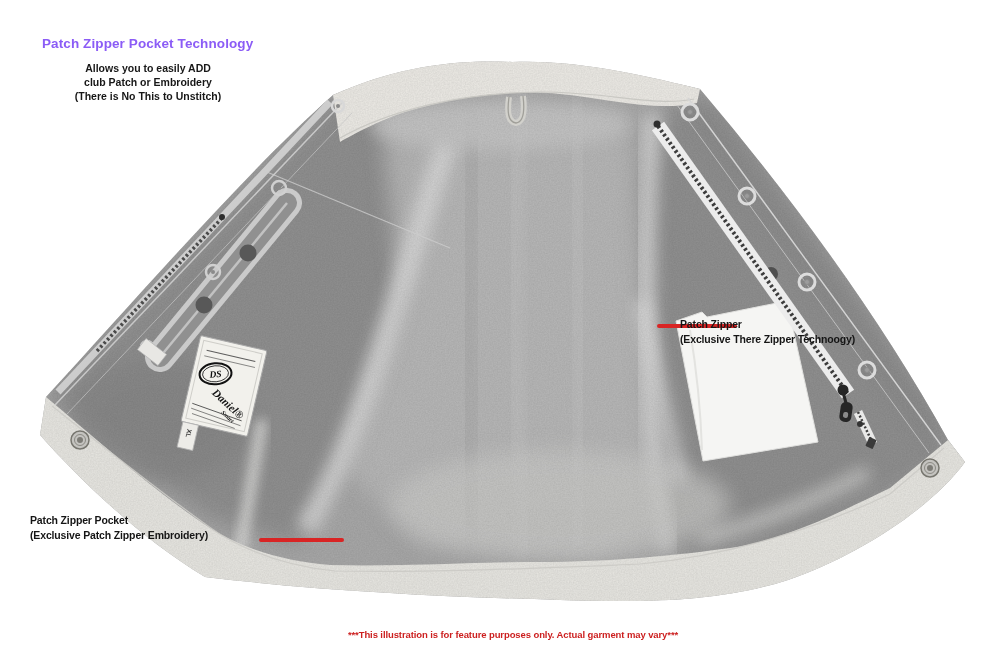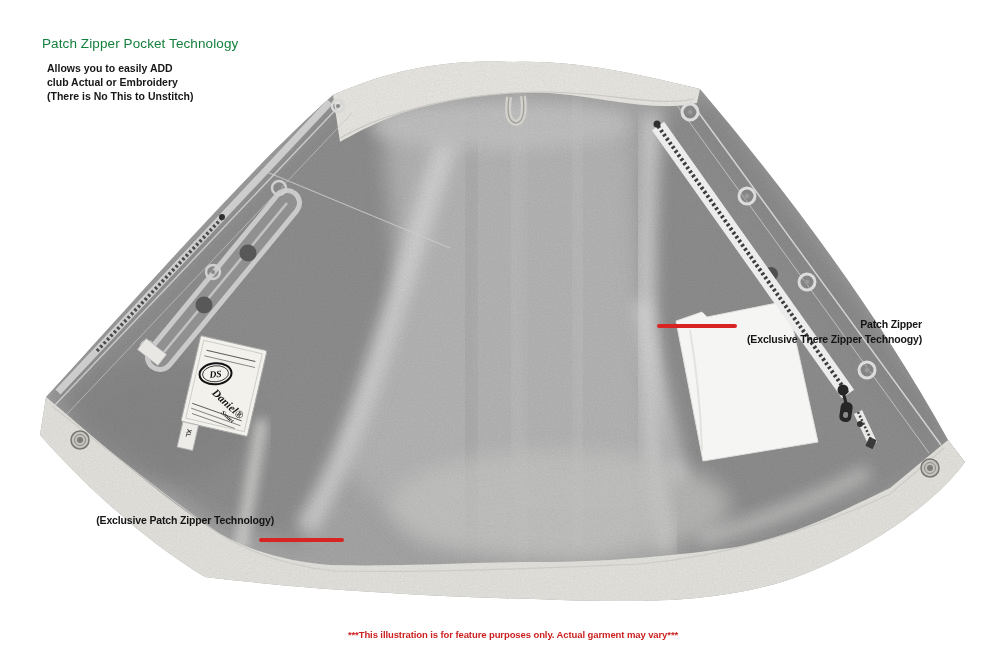--- a/index.html
+++ b/index.html
@@ -1,29 +1,29 @@
 <!DOCTYPE html>
 <html><head>
 <meta charset="utf-8">
 <style>
   html,body{margin:0;padding:0;background:#ffffff;}
   .stage{
     position:relative;width:1000px;height:667px;background:#ffffff;overflow:hidden;
     font-family:"Liberation Sans",sans-serif;
   }
   .hdr-title{
-    position:absolute;left:42px;top:36px;font-size:13.5px;font-weight:normal;
-    color:#15803d;letter-spacing:.1px;white-space:nowrap;
+    position:absolute;left:42px;top:36px;font-size:13.5px;font-weight:bold;
+    color:#8b5cf6;letter-spacing:.1px;white-space:nowrap;
   }
   .hdr-desc{
-    position:absolute;left:47px;top:61px;width:202px;
+    position:absolute;left:47px;top:61px;width:202px;text-align:center;
     font-size:10.5px;font-weight:bold;color:#171717;line-height:14px;
   }
   .callout{
-    position:absolute;text-align:right;font-weight:bold;color:#151515;
+    position:absolute;text-align:left;font-weight:bold;color:#151515;
     font-size:10.5px;line-height:14.5px;letter-spacing:-.15px;
   }
   .callout-right{left:680px;top:317px;width:242px;}
   .callout-left{left:30px;top:513px;width:244px;}
   .pointer{position:absolute;height:4px;border-radius:2px;background:#d92424;}
   .pointer-right{left:657px;top:324px;width:80px;}
   .pointer-left{left:259px;top:538px;width:85px;}
   .disclaimer{
     position:absolute;left:13px;top:629px;width:1000px;text-align:center;
     font-size:9.5px;font-weight:bold;color:#cc1f1f;letter-spacing:-.1px;
@@ -208,30 +208,31 @@
         <circle cx="930" cy="468" r="9" fill="#c4c3bf" stroke="#77766f" stroke-width="1.5"></circle>
         <circle cx="930" cy="468" r="5.5" fill="none" stroke="#8b8a84"></circle>
         <circle cx="930" cy="468" r="3" fill="#7d7c76"></circle>
       </g>
     </g>
   </svg>
 
   <div class="hdr-title">Patch Zipper Pocket Technology</div>
   <div class="hdr-desc">
     <div>Allows you to easily ADD</div>
-    <div>club Actual or Embroidery</div>
+    <div>club Patch or Embroidery</div>
     <div>(There is No This to Unstitch)</div>
   </div>
 
   <div class="pointer pointer-right"></div>
   <div class="callout callout-right">
     <div>Patch Zipper</div>
     <div>(Exclusive There Zipper Technoogy)</div>
   </div>
 
   <div class="pointer pointer-left"></div>
   <div class="callout callout-left">
-    <div>(Exclusive Patch Zipper Technology)</div>
+    <div>Patch Zipper Pocket</div>
+    <div>(Exclusive Patch Zipper Embroidery)</div>
   </div>
 
   <div class="disclaimer">***This illustration is for feature purposes only. Actual garment may vary***</div>
 
 </div>
 
 </body></html>

